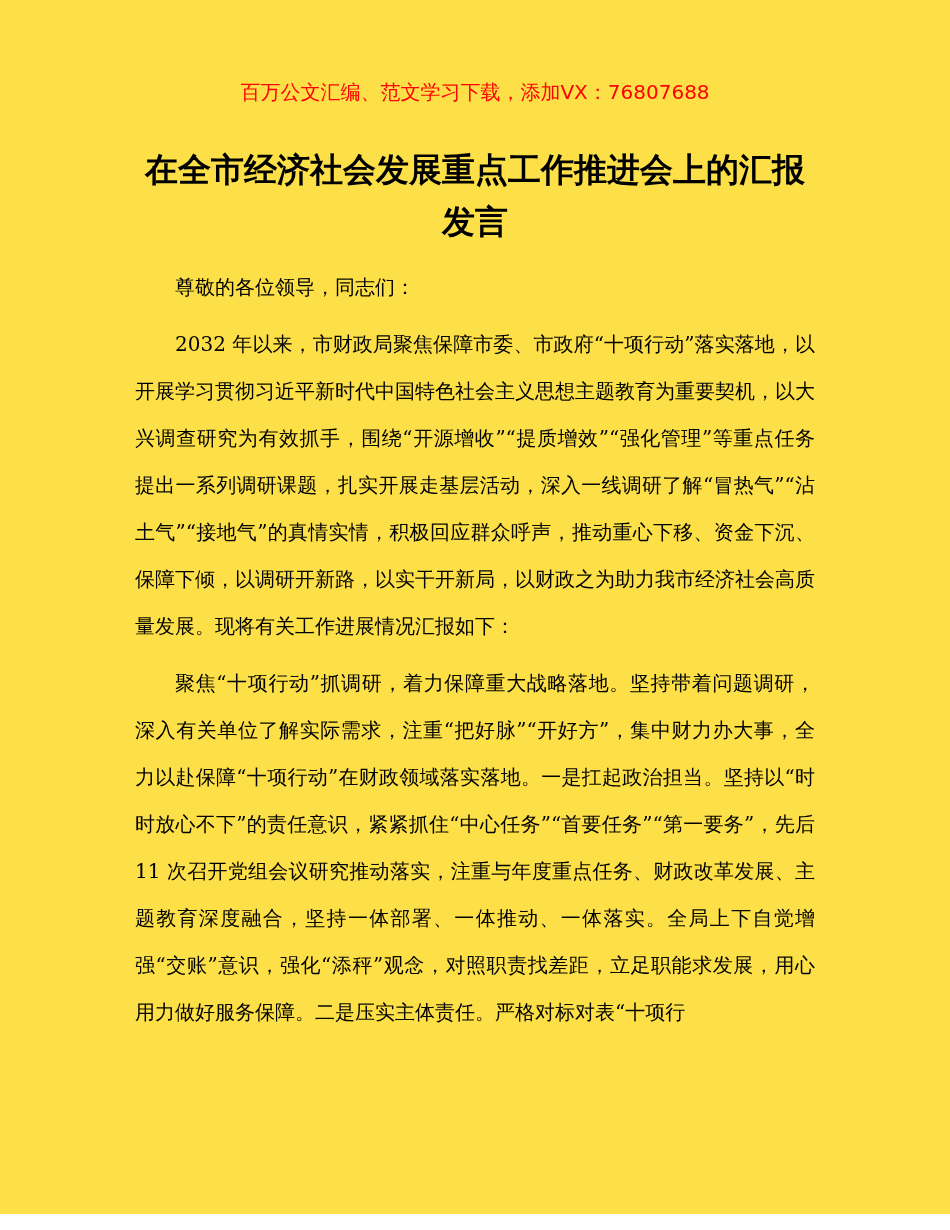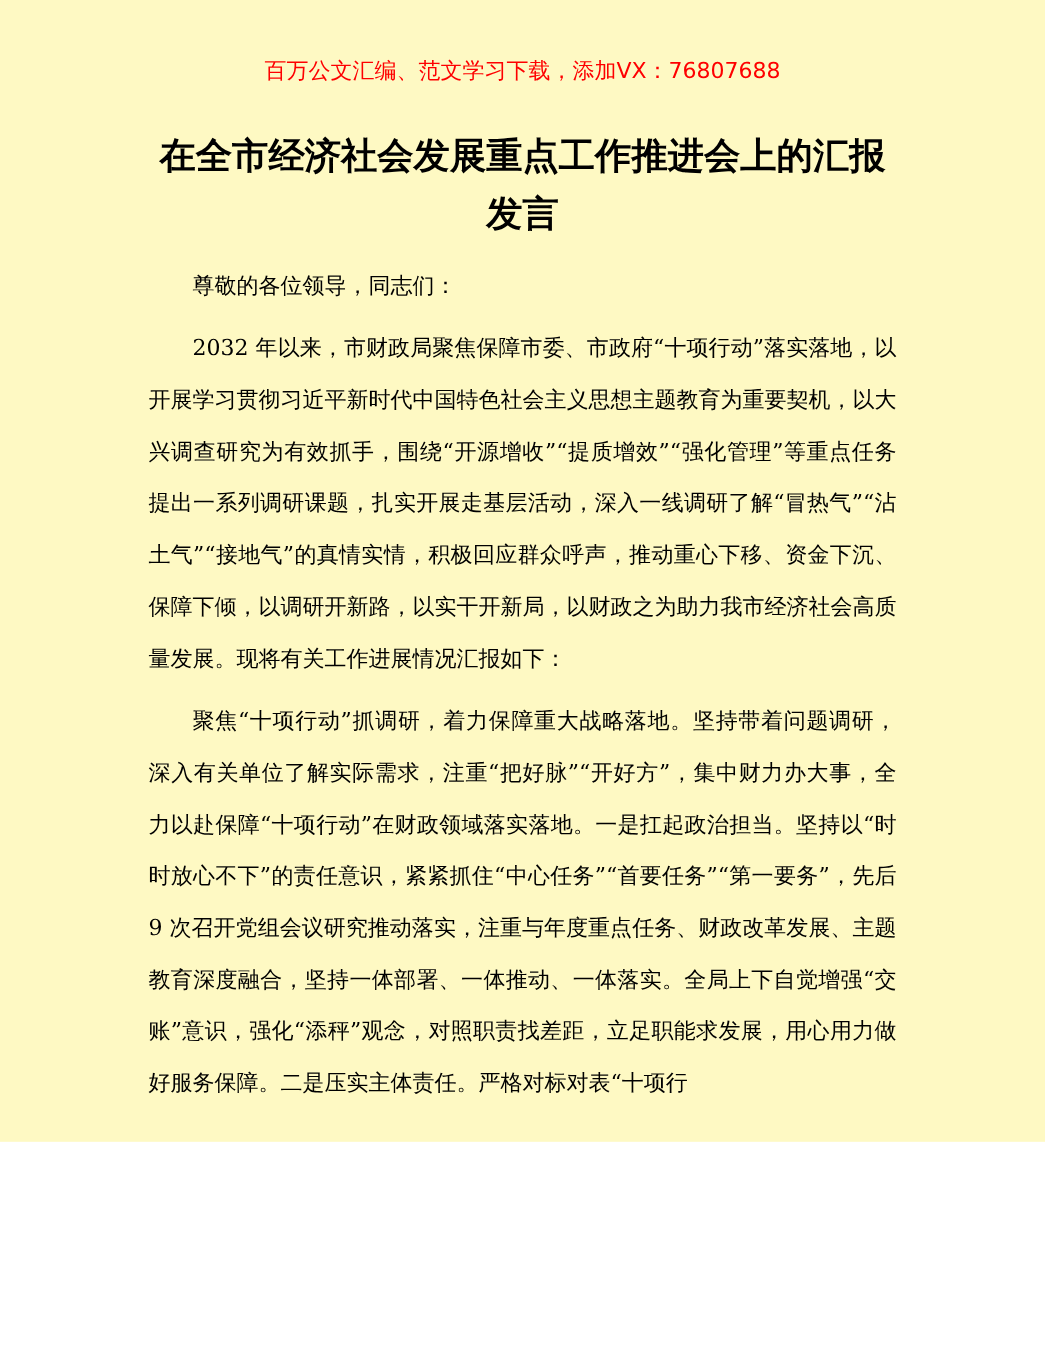--- a/index.html
+++ b/index.html
@@ -8,23 +8,23 @@
     height: 1230px;
     overflow: hidden;
   }
   body {
     background: #ffffff;
     font-family: "DejaVu Serif", "Liberation Serif", serif;
     color: #000000;
   }
   .page {
     width: 950px;
-    height: 1038px;
-    padding: 52px 135px 0 135px;
-    background: #fef9c3;
+    height: 1214px;
+    padding: 80px 135px 0 135px;
+    background: #fde047;
   }
   .notice {
     text-align: center;
     font-size: 20px;
     line-height: 24px;
     color: #fe0000;
     font-family: "DejaVu Sans", "Liberation Sans", sans-serif;
   }
   .doc-title {
     margin-top: 40px;
@@ -53,16 +53,16 @@
 
 <div class="page">
 
   <div class="notice">百万公文汇编、范文学习下载，添加VX：76807688</div>
 
   <h1 class="doc-title">在全市经济社会发展重点工作推进会上的汇报发言</h1>
 
   <div class="doc-body">
     <p>尊敬的各位领导，同志们：</p>
     <p>2032 年以来，市财政局聚焦保障市委、市政府“十项行动”落实落地，以开展学习贯彻习近平新时代中国特色社会主义思想主题教育为重要契机，以大兴调查研究为有效抓手，围绕“开源增收”“提质增效”“强化管理”等重点任务提出一系列调研课题，扎实开展走基层活动，深入一线调研了解“冒热气”“沾土气”“接地气”的真情实情，积极回应群众呼声，推动重心下移、资金下沉、保障下倾，以调研开新路，以实干开新局，以财政之为助力我市经济社会高质量发展。现将有关工作进展情况汇报如下：</p>
-    <p>聚焦“十项行动”抓调研，着力保障重大战略落地。坚持带着问题调研，深入有关单位了解实际需求，注重“把好脉”“开好方”，集中财力办大事，全力以赴保障“十项行动”在财政领域落实落地。一是扛起政治担当。坚持以“时时放心不下”的责任意识，紧紧抓住“中心任务”“首要任务”“第一要务”，先后 9 次召开党组会议研究推动落实，注重与年度重点任务、财政改革发展、主题教育深度融合，坚持一体部署、一体推动、一体落实。全局上下自觉增强“交账”意识，强化“添秤”观念，对照职责找差距，立足职能求发展，用心用力做好服务保障。二是压实主体责任。严格对标对表“十项行</p>
+    <p>聚焦“十项行动”抓调研，着力保障重大战略落地。坚持带着问题调研，深入有关单位了解实际需求，注重“把好脉”“开好方”，集中财力办大事，全力以赴保障“十项行动”在财政领域落实落地。一是扛起政治担当。坚持以“时时放心不下”的责任意识，紧紧抓住“中心任务”“首要任务”“第一要务”，先后 11 次召开党组会议研究推动落实，注重与年度重点任务、财政改革发展、主题教育深度融合，坚持一体部署、一体推动、一体落实。全局上下自觉增强“交账”意识，强化“添秤”观念，对照职责找差距，立足职能求发展，用心用力做好服务保障。二是压实主体责任。严格对标对表“十项行</p>
   </div>
 
 </div>
 
 </body></html>

